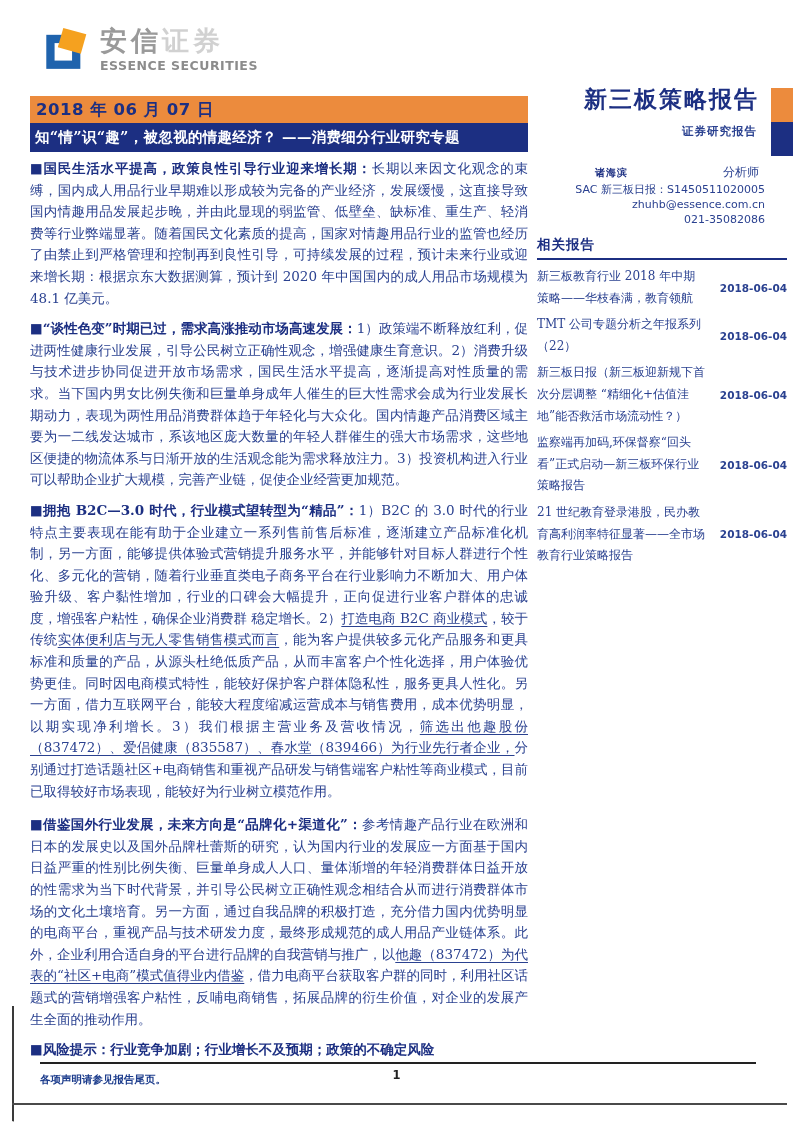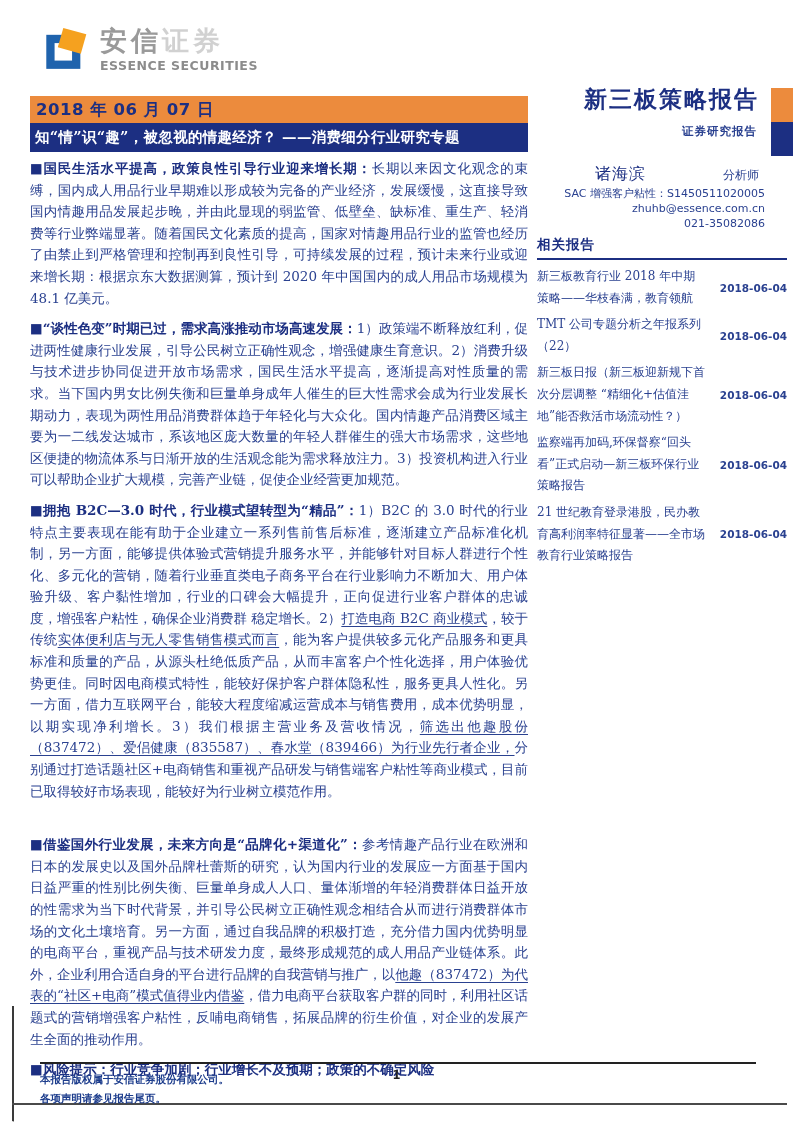--- a/index.html
+++ b/index.html
@@ -28,36 +28,36 @@
                 display:flex;align-items:center;}
   .headline-bar span{color:#fff;font-weight:700;font-size:14.5px;padding-left:5px;letter-spacing:.3px;}
   
   .report-type{position:absolute;left:537px;top:84px;width:222px;text-align:right;
                font-size:23px;font-weight:700;color:#1C2F82;letter-spacing:2px;}
   .report-subtype{position:absolute;left:537px;top:124px;width:220px;text-align:right;
                   font-size:11.5px;font-weight:700;color:#2A4190;letter-spacing:1px;}
   
   .analyst{position:absolute;left:537px;top:164px;width:250px;}
   .analyst .row1{display:flex;justify-content:space-between;padding:0 28px 2px 58px;align-items:baseline;}
-  .analyst .name{font-size:16px;font-weight:400;color:#1C2F82;letter-spacing:1px;}
+  .analyst .name{font-size:10px;font-weight:700;color:#1C2F82;letter-spacing:1px;}
   .analyst .role{font-size:12px;color:#2A4190;}
   .analyst .meta{font-family:"DejaVu Sans","Liberation Sans",sans-serif;
                  font-size:11px;color:#2A4190;text-align:right;padding-right:22px;line-height:1.35;}
   
   .related{position:absolute;left:537px;top:236px;width:250px;}
   .related .hd{font-size:13.5px;font-weight:700;color:#1C2F82;letter-spacing:1px;padding-bottom:4px;}
   .related .rule{height:2px;background:#1C2F82;margin-bottom:6px;}
   .related .item{display:flex;align-items:center;justify-content:space-between;margin-bottom:5px;}
   .related .ttl{width:168px;font-size:12px;line-height:1.8;color:#2A4190;}
   .related .dt{font-family:"DejaVu Sans","Liberation Sans",sans-serif;font-size:10.5px;
                font-weight:700;color:#2A4190;white-space:nowrap;}
   
   .body{position:absolute;left:30px;top:158px;width:498px;}
   .para{font-size:13.5px;line-height:1.6;text-align:justify;margin:0 0 9px 0;color:#2A4190;}
-  .para.gap{margin-top:32px;}
+  .para.gap{margin-top:12px;}
   .rb{font-weight:700;color:#1C2F82;}
   .ru{text-decoration:underline;text-underline-offset:3px;text-decoration-thickness:1px;}
   
   .foot-rule{position:absolute;left:40px;top:1062px;width:716px;height:2px;background:#222;}
   .foot-left{position:absolute;left:40px;top:1070px;font-size:10.5px;font-weight:700;
              color:#1C3C8C;line-height:1.8;}
   .page-num{position:absolute;left:0;top:1068px;width:793px;text-align:center;
             font-family:"DejaVu Sans","Liberation Sans",sans-serif;
             font-size:11.5px;font-weight:700;color:#222;}
 </style>
@@ -93,21 +93,21 @@
   </div>
 
   <div class="report-type">新三板策略报告</div>
   <div class="report-subtype">证券研究报告</div>
 
   <div class="analyst">
     <div class="row1">
       <span class="name">诸海滨</span>
       <span class="role">分析师</span>
     </div>
-    <div class="meta">SAC 增强客户粘性：S1450511020005</div>
+    <div class="meta">SAC 新三板日报：S1450511020005</div>
     <div class="meta">zhuhb@essence.com.cn</div>
     <div class="meta">021-35082086</div>
   </div>
 
   <div class="related">
     <div class="hd">相关报告</div>
     <div class="rule"></div>
     <div class="item">
       <span class="ttl">新三板教育行业 2018 年中期策略——华枝春满，教育领航</span>
       <span class="dt">2018-06-04</span>
@@ -133,18 +133,17 @@
   <div class="body">
     <p class="para"><span class="rb">■国民生活水平提高，政策良性引导行业迎来增长期：</span><span>长期以来因文化观念的束缚，国内成人用品行业早期难以形成较为完备的产业经济，发展缓慢，这直接导致国内情趣用品发展起步晚，并由此显现的弱监管、低壁垒、缺标准、重生产、轻消费等行业弊端显著。随着国民文化素质的提高，国家对情趣用品行业的监管也经历了由禁止到严格管理和控制再到良性引导，可持续发展的过程，预计未来行业或迎来增长期：根据京东大数据测算，预计到 2020 年中国国内的成人用品市场规模为 48.1 亿美元。</span></p>
     <p class="para"><span class="rb">■“谈性色变”时期已过，需求高涨推动市场高速发展：</span><span>1）政策端不断释放红利，促进两性健康行业发展，引导公民树立正确性观念，增强健康生育意识。2）消费升级与技术进步协同促进开放市场需求，国民生活水平提高，逐渐提高对性质量的需求。当下国内男女比例失衡和巨量单身成年人催生的巨大性需求会成为行业发展长期动力，表现为两性用品消费群体趋于年轻化与大众化。国内情趣产品消费区域主要为一二线发达城市，系该地区庞大数量的年轻人群催生的强大市场需求，这些地区便捷的物流体系与日渐开放的生活观念能为需求释放注力。3）投资机构进入行业可以帮助企业扩大规模，完善产业链，促使企业经营更加规范。</span></p>
     <p class="para"><span class="rb">■拥抱 B2C—3.0 时代，行业模式望转型为“精品”：</span><span>1）B2C 的 3.0 时代的行业特点主要表现在能有助于企业建立一系列售前售后标准，逐渐建立产品标准化机制，另一方面，能够提供体验式营销提升服务水平，并能够针对目标人群进行个性化、多元化的营销，随着行业垂直类电子商务平台在行业影响力不断加大、用户体验升级、客户黏性增加，行业的口碑会大幅提升，正向促进行业客户群体的忠诚度，增强客户粘性，确保企业消费群 稳定增长。2）</span><span class="ru">打造电商 B2C 商业模式</span><span>，较于传统</span><span class="ru">实体便利店与无人零售销售模式而言</span><span>，能为客户提供较多元化产品服务和更具标准和质量的产品，从源头杜绝低质产品，从而丰富客户个性化选择，用户体验优势更佳。同时因电商模式特性，能较好保护客户群体隐私性，服务更具人性化。另一方面，借力互联网平台，能较大程度缩减运营成本与销售费用，成本优势明显，以期实现净利增长。3）我们根据主营业务及营收情况，</span><span class="ru">筛选出他趣股份（837472）、爱侣健康（835587）、春水堂（839466）为行业先行者企业，</span><span>分别通过打造话题社区+电商销售和重视产品研发与销售端客户粘性等商业模式，目前已取得较好市场表现，能较好为行业树立模范作用。</span></p>
     <p class="para gap"><span class="rb">■借鉴国外行业发展，未来方向是“品牌化+渠道化”：</span><span>参考情趣产品行业在欧洲和日本的发展史以及国外品牌杜蕾斯的研究，认为国内行业的发展应一方面基于国内日益严重的性别比例失衡、巨量单身成人人口、量体渐增的年轻消费群体日益开放的性需求为当下时代背景，并引导公民树立正确性观念相结合从而进行消费群体市场的文化土壤培育。另一方面，通过自我品牌的积极打造，充分借力国内优势明显的电商平台，重视产品与技术研发力度，最终形成规范的成人用品产业链体系。此外，企业利用合适自身的平台进行品牌的自我营销与推广，以</span><span class="ru">他趣（837472）为代表的“社区+电商”模式值得业内借鉴</span><span>，借力电商平台获取客户群的同时，利用社区话题式的营销增强客户粘性，反哺电商销售，拓展品牌的衍生价值，对企业的发展产生全面的推动作用。</span></p>
     <p class="para"><span class="rb">■风险提示：行业竞争加剧；行业增长不及预期；政策的不确定风险</span></p>
   </div>
 
   <div class="foot-rule"></div>
   <div class="foot-left">
-    <div>本报告版权属于安信证券股份有限公司。</div>
     <div>各项声明请参见报告尾页。</div>
   </div>
   <div class="page-num">1</div>
 
 </div>
 
 </body></html>

